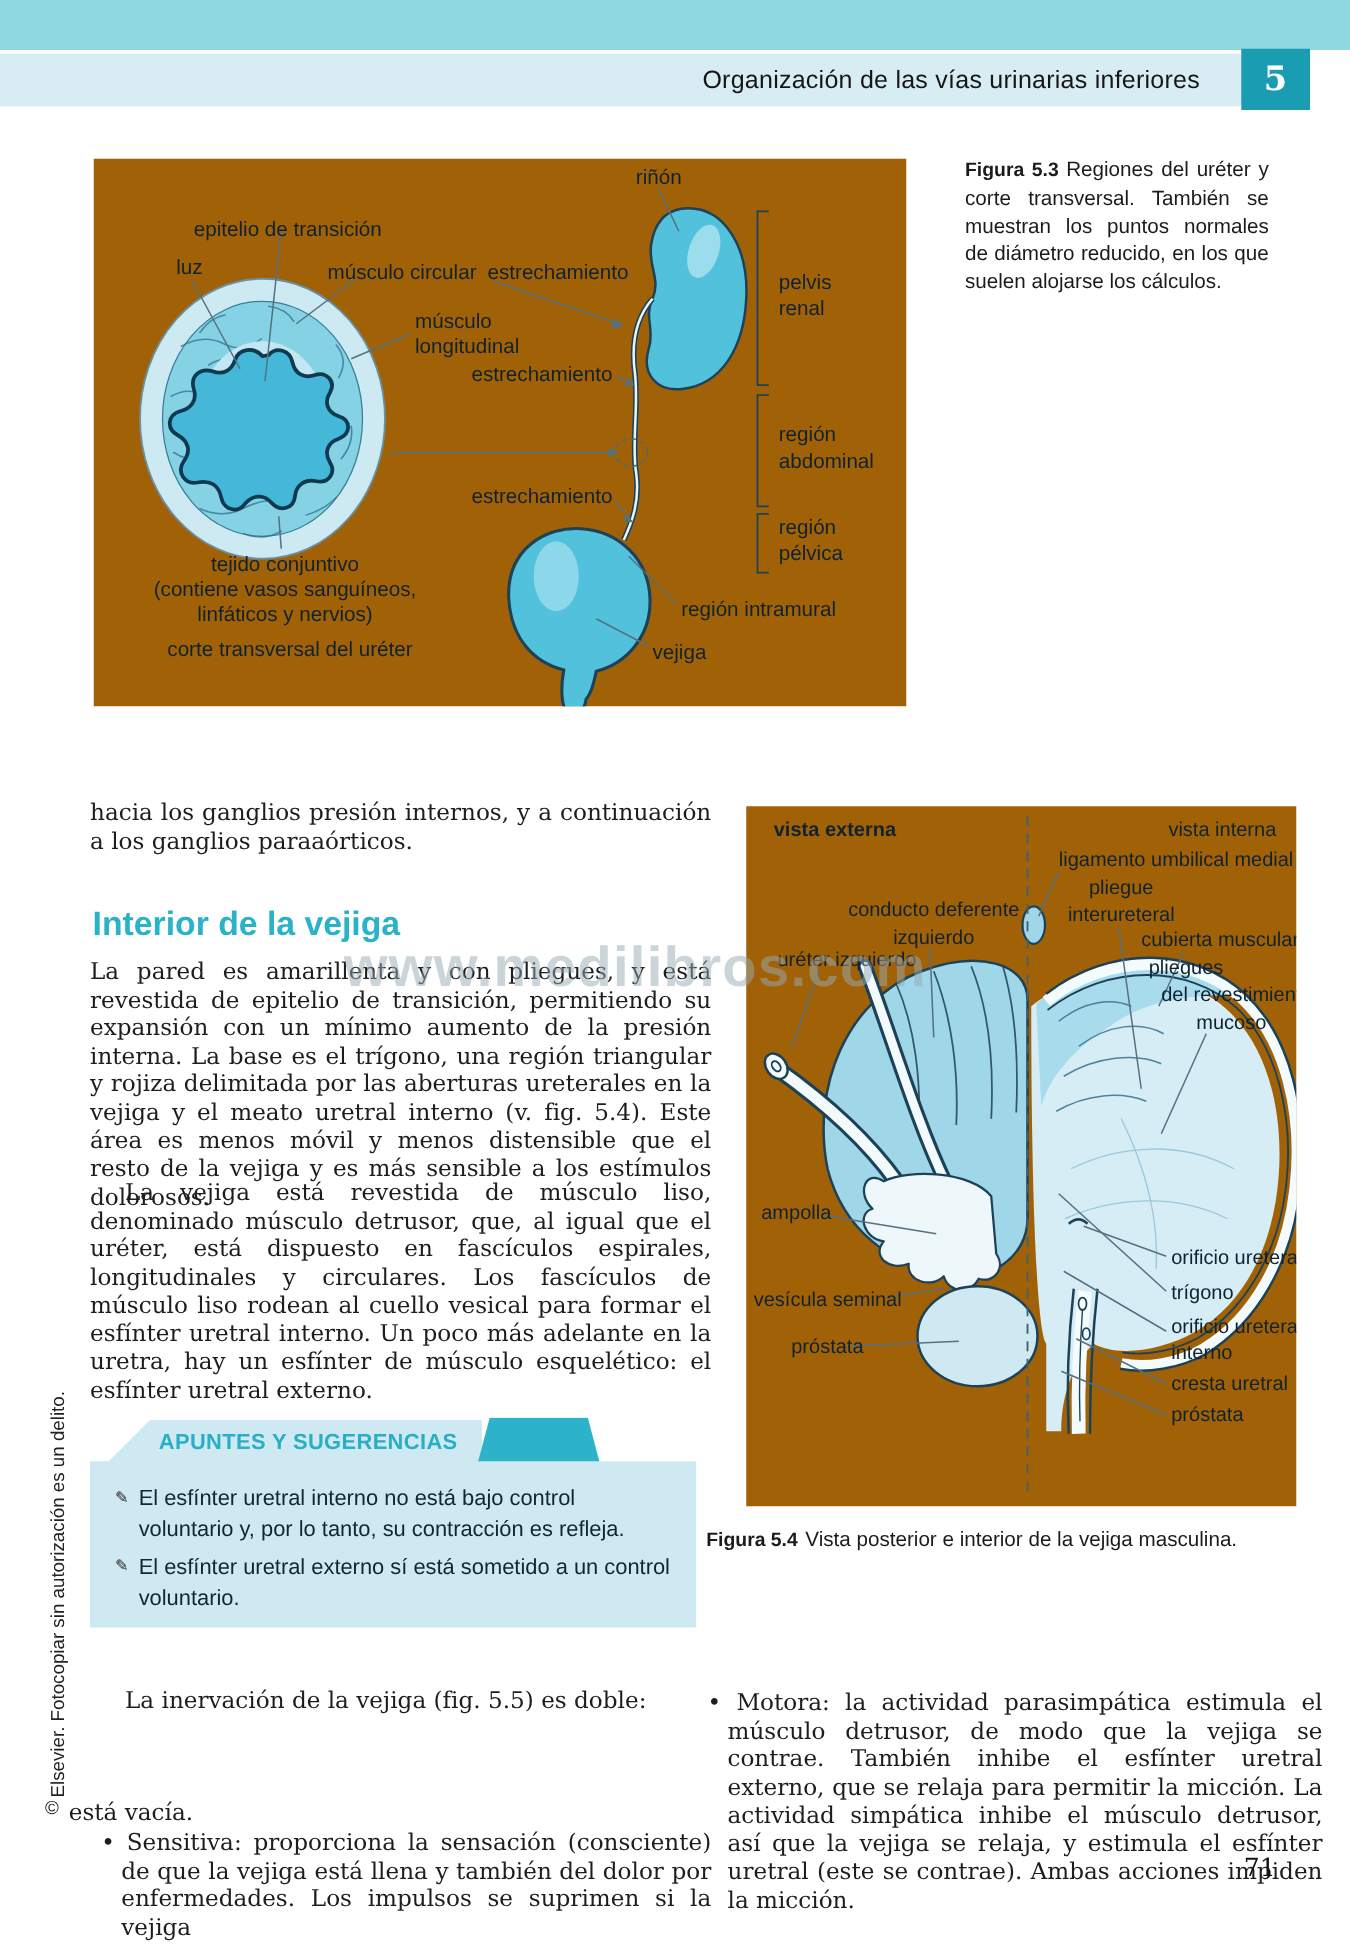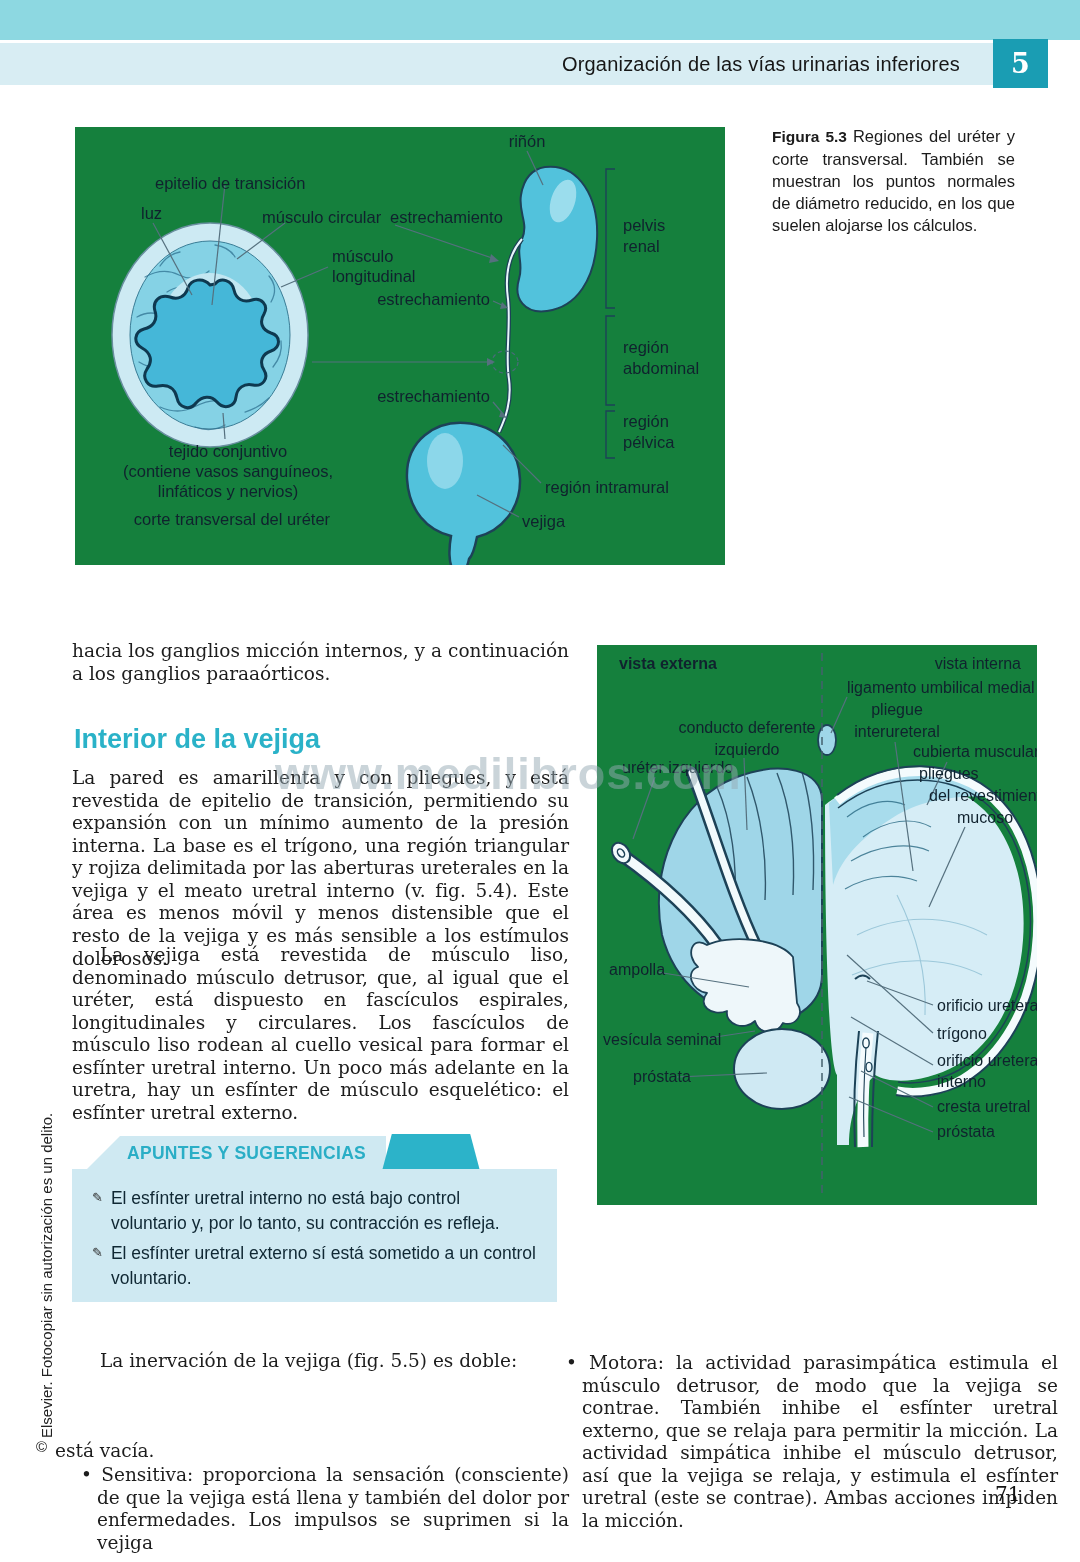--- a/index.html
+++ b/index.html
@@ -9,21 +9,21 @@
   
   .band-top{position:absolute;left:0;top:0;width:1080px;height:40px;background:#8dd8e1;}
   .band-title{position:absolute;left:0;top:43px;width:993px;height:42px;background:#d8edf3;
               display:flex;align-items:center;justify-content:flex-end;padding-right:33px;box-sizing:border-box;padding-left:48px;}
   .band-title .title{font-size:20px;font-weight:500;color:#161616;letter-spacing:.2px;}
   .chapter-box{position:absolute;left:993px;top:39px;width:55px;height:49px;background:#1a9db3;
                display:flex;align-items:center;justify-content:center;}
   .chapter-box span{font-family:"DejaVu Serif",serif;font-weight:bold;font-size:27px;color:#ffffff;}
 
   
-  .fig-panel{position:absolute;background:#15803d;}
+  .fig-panel{position:absolute;background:#a16207;}
   .fig53{left:75px;top:127px;width:650px;height:438px;}
   .fig54{left:565px;top:645px;width:440px;height:560px;margin-left:32px;}
   svg{display:block;}
   .lbl{font-family:"Liberation Sans",sans-serif;font-size:16.5px;fill:#10222e;}
   .lbl54{font-family:"Liberation Sans",sans-serif;font-size:16px;fill:#10222e;}
   .lbl-b{font-weight:bold;}
   .leader{stroke:#55707e;stroke-width:1.2;fill:none;}
   .outline{stroke:#1d4257;fill:none;}
 
   
@@ -164,21 +164,21 @@
         <text class="lbl" x="470" y="366">región intramural</text>
         <text class="lbl" x="447" y="400">vejiga</text>
       </g>
     </svg>
   </div>
 
   <div class="caption cap53">
     <b>Figura 5.3</b><span>Regiones del uréter y corte transversal. También se muestran los puntos normales de diámetro reducido, en los que suelen alojarse los cálculos.</span>
   </div>
 
-  <div class="serif intro">hacia los ganglios micción internos, y a continuación a los ganglios paraaórticos.</div>
+  <div class="serif intro">hacia los ganglios presión internos, y a continuación a los ganglios paraaórticos.</div>
   <div class="section-title">Interior de la vejiga</div>
   <div class="serif para1">La pared es amarillenta y con pliegues, y está revestida de epitelio de transición, permitiendo su expansión con un mínimo aumento de la presión interna. La base es el trígono, una región triangular y rojiza delimitada por las aberturas ureterales en la vejiga y el meato uretral interno (v. fig. 5.4). Este área es menos móvil y menos distensible que el resto de la vejiga y es más sensible a los estímulos dolorosos.</div>
   <div class="serif para2">La vejiga está revestida de músculo liso, denominado músculo detrusor, que, al igual que el uréter, está dispuesto en fascículos espirales, longitudinales y circulares. Los fascículos de músculo liso rodean al cuello vesical para formar el esfínter uretral interno. Un poco más adelante en la uretra, hay un esfínter de músculo esquelético: el esfínter uretral externo.</div>
 
   <div class="fig-panel fig54">
     <svg width="440" height="560" viewBox="0 0 440 560">
 
       <g>
         <path fill="#9fd6e8" stroke="#1d4257" stroke-width="2" d="M65,290 C52,225 80,155 140,132 C185,115 225,125 225,155 L225,330 C225,360 195,382 160,375 C115,366 78,340 65,290 Z"></path>
         <g stroke="#1d4257" stroke-width="1.4" fill="none" opacity="0.85">
@@ -262,20 +262,23 @@
         <text class="lbl54" x="340" y="366">orificio ureteral</text>
         <text class="lbl54" x="340" y="394">trígono</text>
         <text class="lbl54" x="340" y="421">orificio ureteral</text>
         <text class="lbl54" x="340" y="442">interno</text>
         <text class="lbl54" x="340" y="467">cresta uretral</text>
         <text class="lbl54" x="340" y="492">próstata</text>
       </g>
     </svg>
   </div>
 
+  <div class="caption cap54">
+    <b>Figura 5.4</b><span>Vista posterior e interior de la vejiga masculina.</span>
+  </div>
 
   <div class="notes">
     <div class="head-strip"></div>
     <div class="pgram"></div>
     <div class="body"></div>
     <div class="head-txt">APUNTES Y SUGERENCIAS</div>
     <ul>
       <li>
         <span class="note-glyph">✎</span>
         <span>El esfínter uretral interno no está bajo control voluntario y, por lo tanto, su contracción es refleja.</span>

